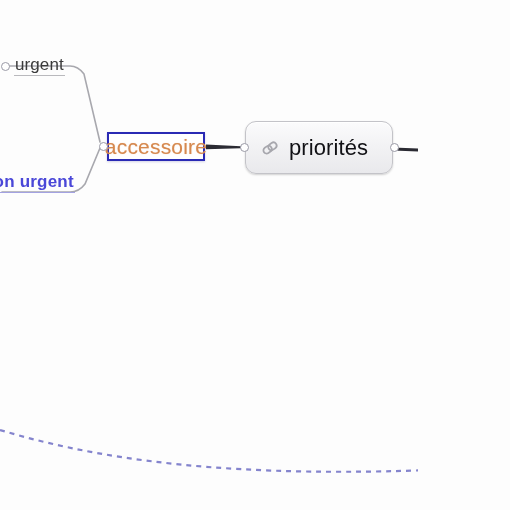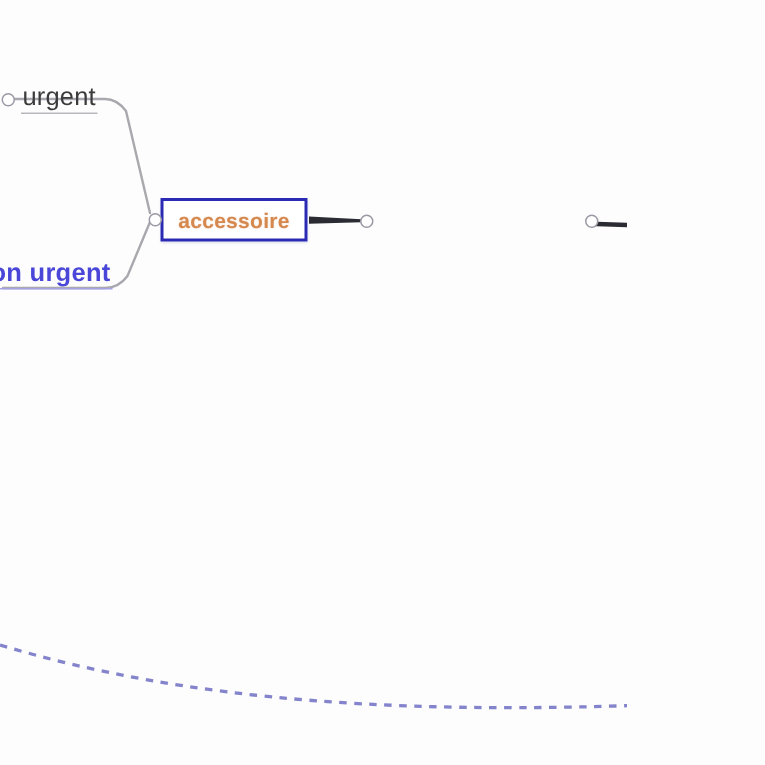--- a/index.html
+++ b/index.html
@@ -91,22 +91,22 @@
     height: 29px;
     box-sizing: border-box;
     background: #ffffff;
     border: 2px solid #2a2ab4;
     box-shadow: 0 1px 2px rgba(40,40,140,.20);
     display: flex;
     align-items: center;
     justify-content: center;
   }
   #node-accessoire .label {
-    font-size: 14px;
-    font-weight: bold;
+    font-size: 21px;
+    font-weight: normal;
     color: #d6894f;
     letter-spacing: .2px;
     text-shadow: 0 0 1px rgba(214,137,79,.45);
   }
 
   
   #node-priorites {
     position: absolute;
     left: 245px;
     top: 121px;
@@ -177,20 +177,29 @@
 
   <div class="node-text" id="node-non-urgent">
     <span class="label">non urgent</span>
     <span class="rule"></span>
   </div>
 
   <div id="node-accessoire">
     <span class="label">accessoire</span>
   </div>
 
+  <div id="node-priorites">
+    <svg class="link-icon" viewBox="0 0 24 24">
+      <g transform="rotate(-35 12 12)">
+        <rect x="3.2" y="8.2" width="10.6" height="7.6" rx="3.8" fill="none" stroke="#8b8b93" stroke-width="2.1"></rect>
+        <rect x="10.2" y="8.2" width="10.6" height="7.6" rx="3.8" fill="none" stroke="#8b8b93" stroke-width="2.1"></rect>
+      </g>
+    </svg>
+    <span class="label">priorités</span>
+  </div>
 
   <div class="node-text" id="node-important">
     <span class="label">important</span>
     <span class="rule"></span>
   </div>
 
   <div class="connector" id="conn-left"></div>
   <div class="connector" id="conn-fork"></div>
   <div class="connector" id="conn-root-in"></div>
   <div class="connector" id="conn-root-out"></div>

